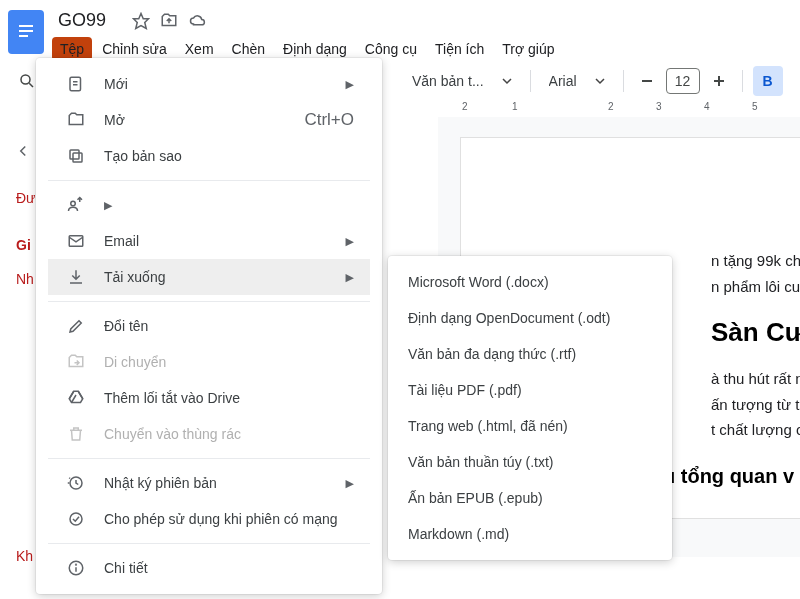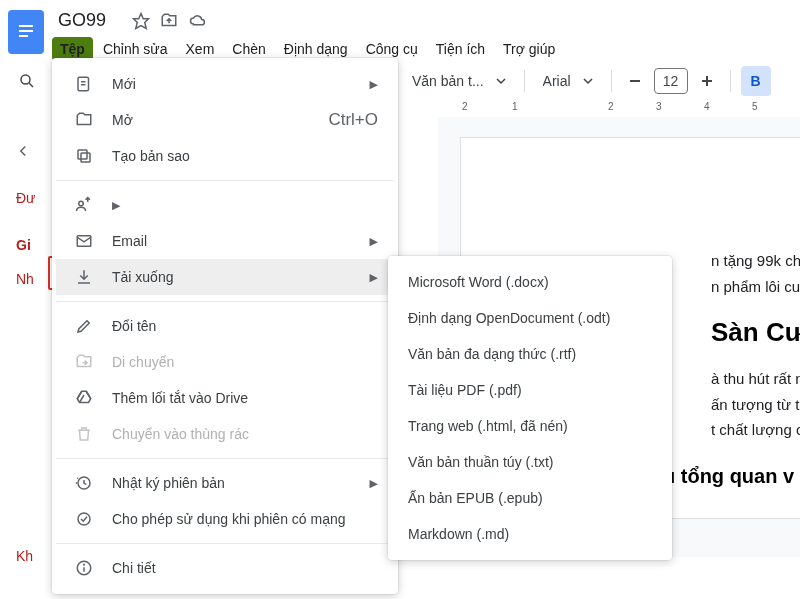--- a/index.html
+++ b/index.html
@@ -36,29 +36,29 @@
     padding: 2px 6px;
   }
   .title-icons { display: flex; gap: 10px; color: #5f6368; }
   .menubar {
     display: flex; gap: 2px; padding-top: 4px;
   }
   .menubar-item {
     padding: 4px 8px; font-size: 14px; color: #202124;
     border-radius: 4px; cursor: pointer;
   }
-  .menubar-item.active { background: #4d7c0f; font-weight: bold; }
+  .menubar-item.active { background: #c2410c; }
   .toolbar {
     display: flex; align-items: center;
     height: 40px; padding: 0 12px; gap: 6px;
     color: #444746;
   }
   .tb-sep { width: 1px; height: 22px; background: #dadce0; margin: 0 4px; }
   .tb-btn { padding: 4px 6px; border-radius: 4px; display:flex; align-items:center; justify-content:center; }
-  .tb-select { display:flex; align-items:center; gap:12px; padding: 4px 8px; }
+  .tb-select { display:flex; align-items:center; gap:18px; padding: 4px 8px; }
   .tb-select .label { font-size: 14px; color:#3c4043; max-width: 80px; overflow:hidden; text-overflow:ellipsis; white-space:nowrap; }
   .font-size-box {
     border: 1px solid #747775; border-radius: 4px; width: 34px; height: 26px;
     display:flex; align-items:center; justify-content:center; font-size: 14px;
   }
   .bold-btn {
     background: #d3e3fd; color:#0b57d0; font-weight:700;
     width: 30px; height: 30px; border-radius: 4px;
     display:flex; align-items:center; justify-content:center;
   }
@@ -78,25 +78,25 @@
     position:absolute; left: 22px; top: 20px;
     width: 420px; background:#fff;
     border:1px solid #e0e0e0;
     padding: 110px 30px 30px 30px;
   }
   .doc-text p { font-size: 15px; color:#202124; line-height:1.7; margin-bottom: 14px; }
   .doc-text h2 { font-size: 26px; font-weight:700; color:#000; margin: 18px 0 18px 0; }
   .doc-text h3 { font-size: 20px; font-weight:700; color:#000; margin-top: 22px; }
   
   .dropdown {
-    position: absolute; left: 52px; top: 58px;
+    position: absolute; left: 36px; top: 58px;
     width: 346px; background:#fff;
     box-shadow: 0 2px 10px rgba(0,0,0,.2), 0 0 0 1px rgba(0,0,0,.05);
     border-radius: 4px;
-    padding: 8px 4px;
+    padding: 8px 12px;
     z-index: 20;
   }
   .dd-item {
     display:flex; align-items:center;
     height: 36px; padding: 0 16px;
     color:#3c4043; font-size: 14px;
     cursor:pointer; position:relative;
   }
   .dd-item.hovered { background:#eeeeee; }
   .dd-item.disabled { color:#b0b0b0; }

